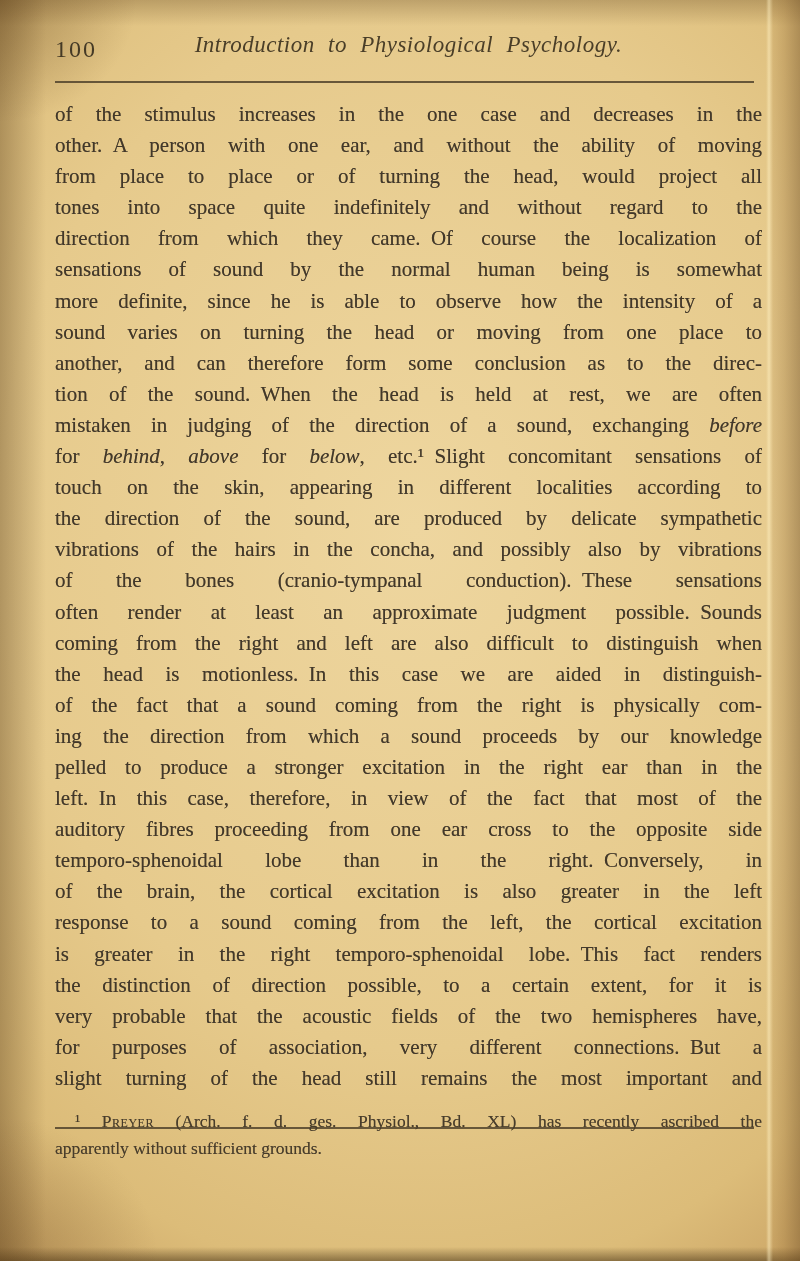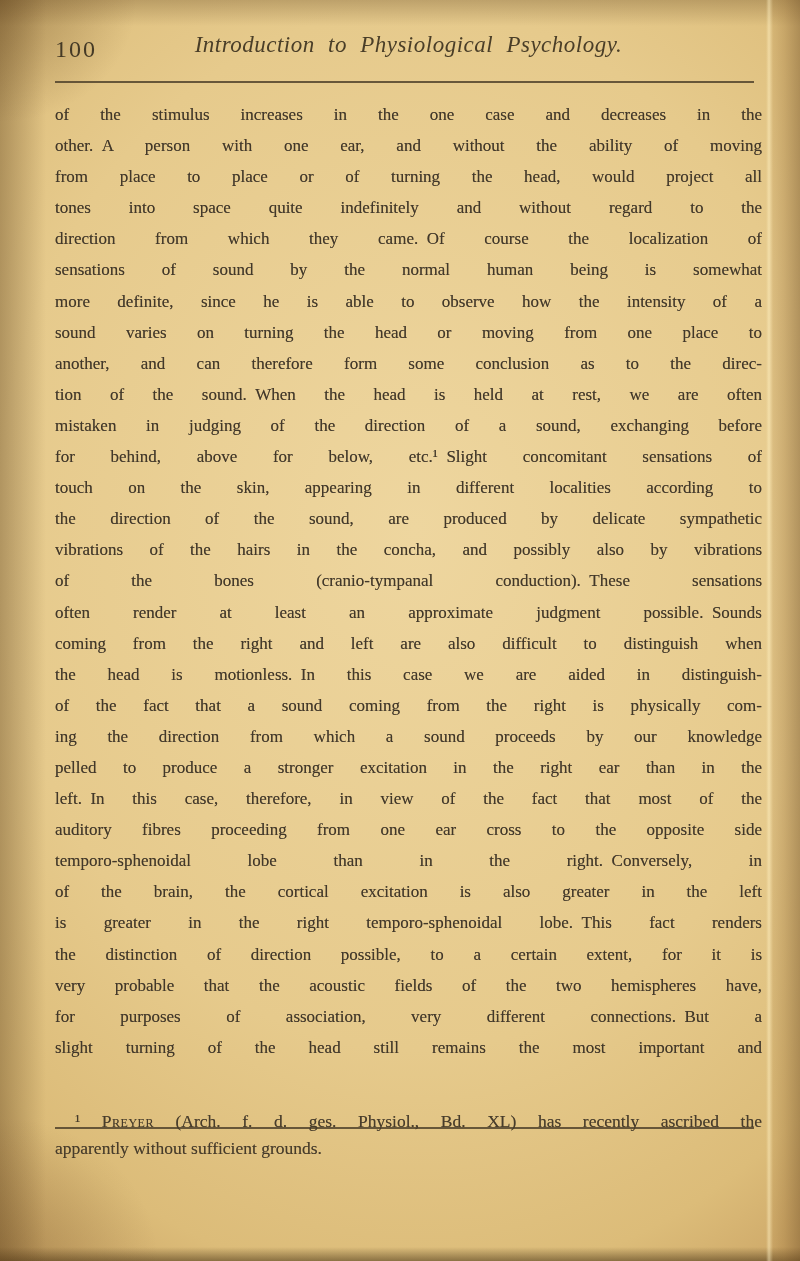--- a/index.html
+++ b/index.html
@@ -37,28 +37,28 @@
     position:absolute;left:55px;top:32px;width:707px;
     text-align:center;font-style:italic;font-size:23px;
     word-spacing:7px;letter-spacing:.5px;color:#4a3e28;
   }
   .header-rule{
     position:absolute;left:55px;top:81px;width:699px;height:2px;
     background:#51432b;opacity:.85;
   }
   .body-text{
     position:absolute;left:55px;top:99px;width:707px;
-    font-size:17px;line-height:31.1px;color:#42382a;
+    font-size:21px;line-height:31.1px;color:#42382a;
     text-shadow:0 0 .5px rgba(66,56,42,.55);
   }
   .bline{
     text-align:justify;
     text-align-last:justify;
   }
-  .it{}
+  .it{font-style:italic;}
   .sc{font-variant:small-caps;letter-spacing:.5px;}
   .footnote-rule{
     position:absolute;left:55px;top:1127px;width:699px;height:2px;
     background:#51432b;opacity:.85;
   }
   .footnote{
     position:absolute;left:55px;top:1108px;width:707px;
     font-size:17.5px;line-height:27px;color:#473c2b;
     text-shadow:0 0 .5px rgba(66,56,42,.5);
   }
@@ -97,20 +97,21 @@
       <div class="bline"><span>often render at least an approximate judgment possible. Sounds</span></div>
       <div class="bline"><span>coming from the right and left are also difficult to distinguish when</span></div>
       <div class="bline"><span>the head is motionless. In this case we are aided in distinguish-</span></div>
       <div class="bline"><span>of the fact that a sound coming from the right is physically com-</span></div>
       <div class="bline"><span>ing the direction from which a sound proceeds by our knowledge</span></div>
       <div class="bline"><span>pelled to produce a stronger excitation in the right ear than in the</span></div>
       <div class="bline"><span>left. In this case, therefore, in view of the fact that most of the</span></div>
       <div class="bline"><span>auditory fibres proceeding from one ear cross to the opposite side</span></div>
       <div class="bline"><span>temporo-sphenoidal lobe than in the right. Conversely, in</span></div>
       <div class="bline"><span>of the brain, the cortical excitation is also greater in the left</span></div>
+      <div class="bline"><span>response to a sound coming from the left, the cortical excitation</span></div>
       <div class="bline"><span>is greater in the right temporo-sphenoidal lobe. This fact renders</span></div>
       <div class="bline"><span>the distinction of direction possible, to a certain extent, for it is</span></div>
       <div class="bline"><span>very probable that the acoustic fields of the two hemispheres have,</span></div>
       <div class="bline"><span>for purposes of association, very different connections. But a</span></div>
       <div class="bline"><span>slight turning of the head still remains the most important and</span></div>
     </div>
 
   <div class="footnote-rule"></div>
 
   <div class="footnote">

